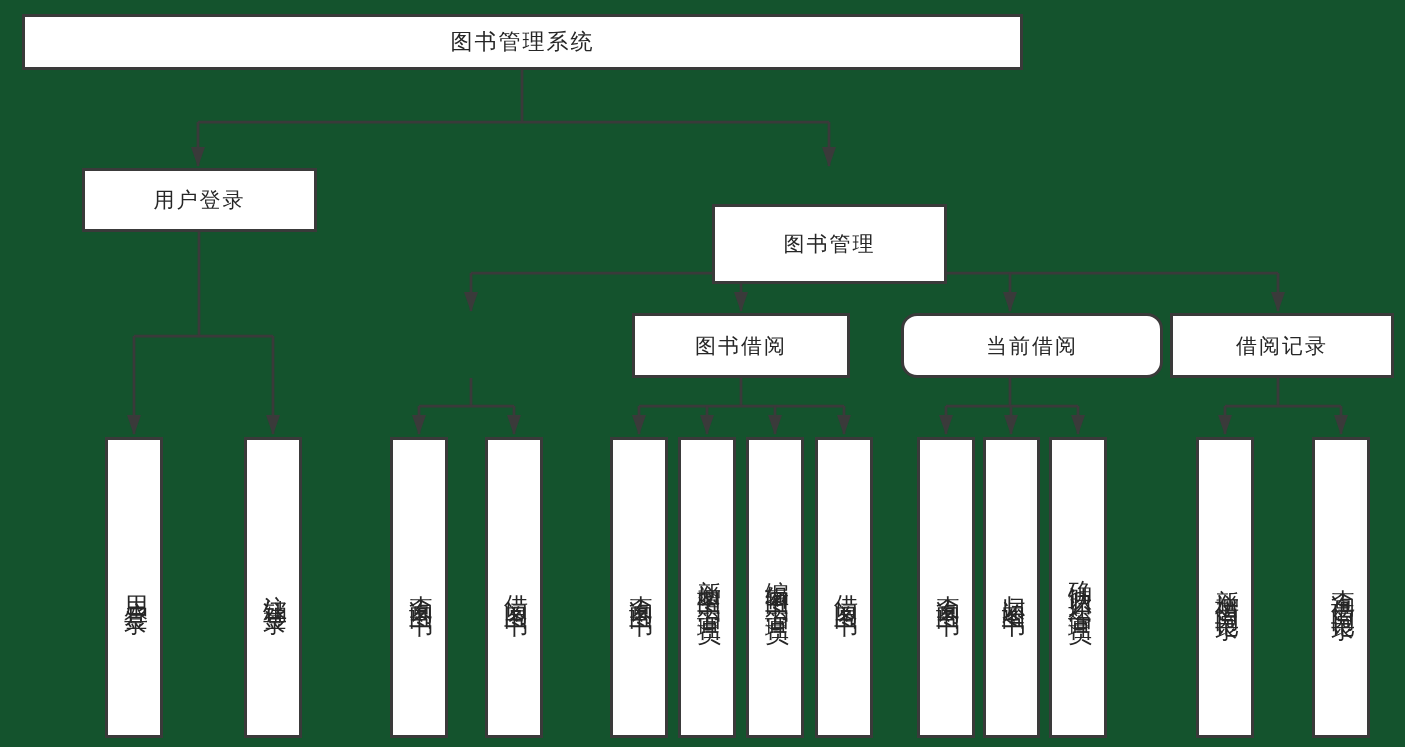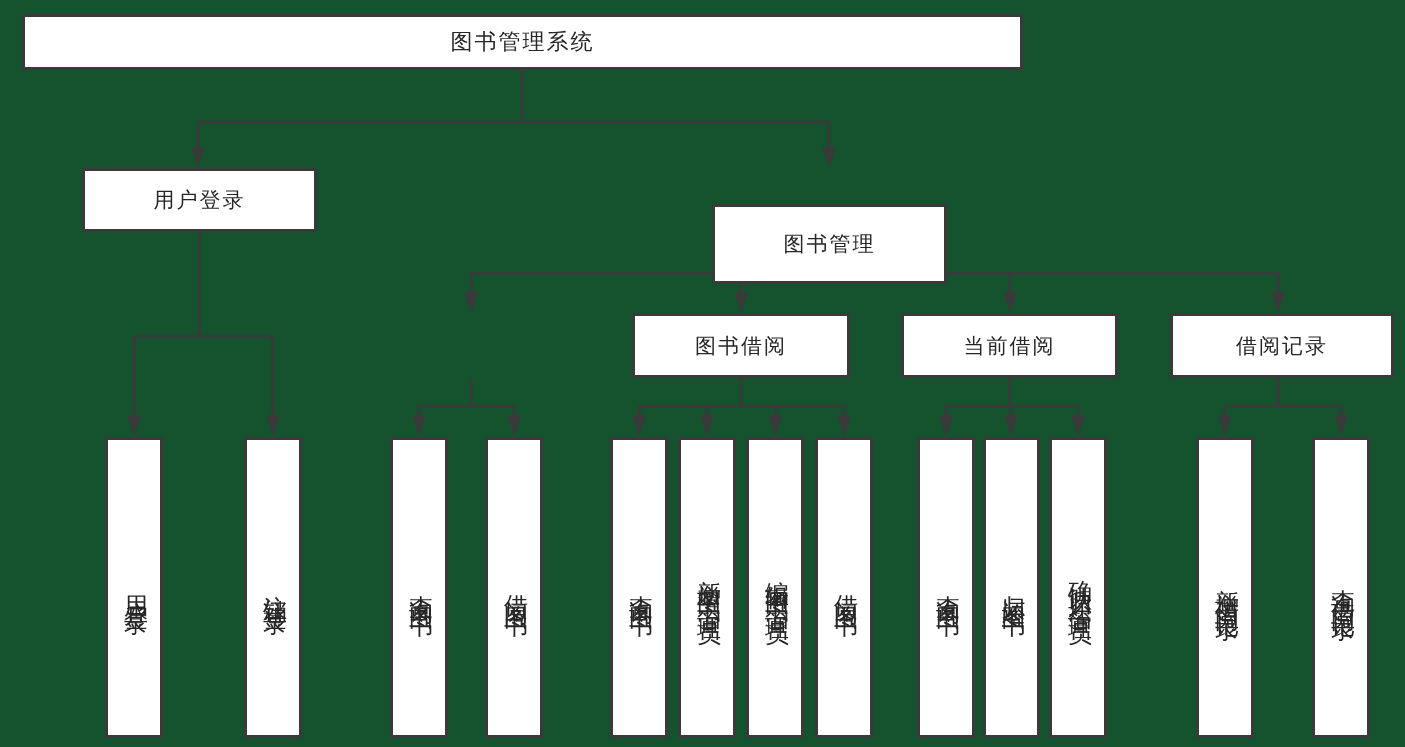--- a/index.html
+++ b/index.html
@@ -121,21 +121,21 @@
       </g>
     </g>
   </svg>
 
   <div class="box hbox root" style="left:22px; top:14px; width:1001px; height:56px;">图书管理系统</div>
 
   <div class="box hbox" style="left:82px; top:168px; width:235px; height:64px;">用户登录</div>
   <div class="box hbox" style="left:712px; top:172px; width:235px; height:80px;margin-top:32px;">图书管理</div>
 
   <div class="box hbox" style="left:632px; top:313px; width:218px; height:65px;">图书借阅</div>
-  <div class="box hbox" style="left:901px; top:313px; width:217px; height:65px;">当前借阅</div>
+  <div class="box hbox" style="left:901px; top:313px; width:262px; height:65px;border-radius:16px;">当前借阅</div>
   <div class="box hbox" style="left:1170px; top:313px; width:224px; height:65px;">借阅记录</div>
 
   <div class="box vbox" style="left:105px;">用户登录</div>
   <div class="box vbox" style="left:244px;">注销登录</div>
 
   <div class="box vbox" style="left:390px;">查询图书</div>
   <div class="box vbox" style="left:485px;">借阅图书</div>
 
   <div class="box vbox" style="left:610px;">查询图书</div>
   <div class="box vbox" style="left:678px;">新增图书（管理员）</div>

